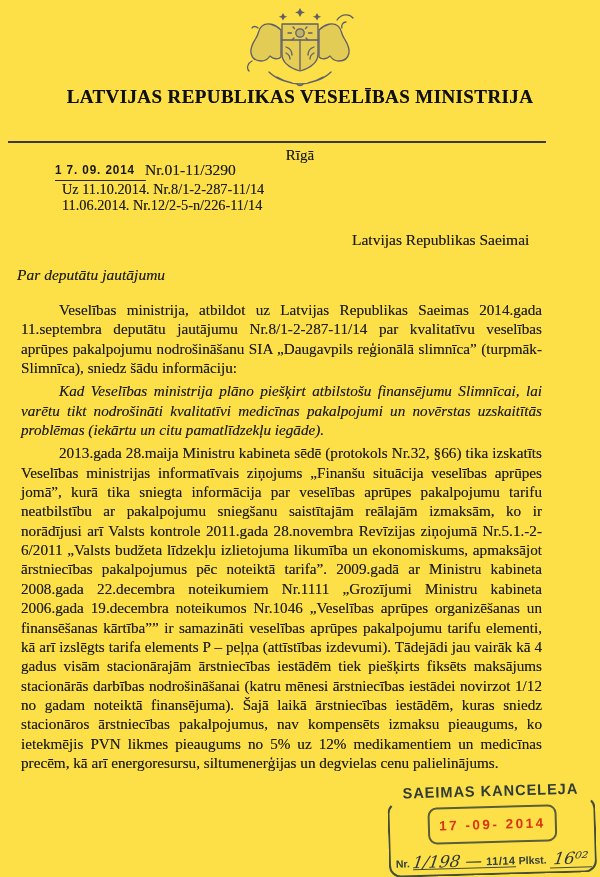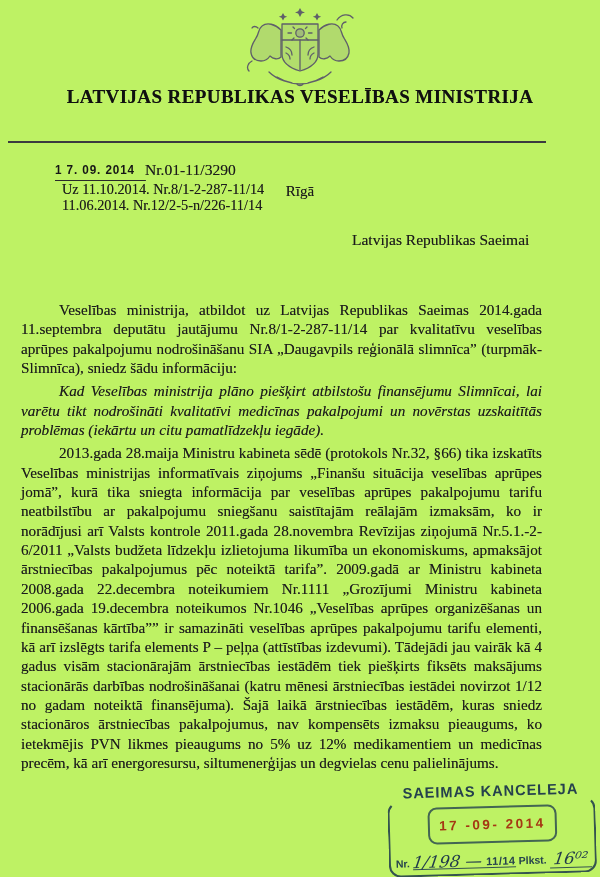--- a/index.html
+++ b/index.html
@@ -1,34 +1,34 @@
 <!DOCTYPE html>
 <html><head>
 <meta charset="utf-8">
 <style>
   html,body{margin:0;padding:0;background:#ffffff;}
   .page{
-    position:relative;width:600px;height:877px;background:#bef264;overflow:hidden;
+    position:relative;width:600px;height:877px;background:#fde047;overflow:hidden;
     font-family:"Liberation Serif",serif;color:#1c1c1c;
   }
   .page *{box-sizing:border-box;}
   .soft{text-shadow:0 0 .5px rgba(25,25,25,.55);}
 
   .emblem{position:absolute;top:6px;left:50%;transform:translateX(-50%);}
 
   .ministry-name{
     position:absolute;top:86px;left:0;width:100%;text-align:center;
     font-size:19px;font-weight:bold;letter-spacing:.4px;color:#101010;
   }
   .address-line{
     position:absolute;top:117px;left:0;width:100%;text-align:center;
     font-size:11.6px;color:#222;
   }
   .rule{position:absolute;top:141px;left:8px;width:538px;height:2.4px;background:#3b3b3f;}
-  .place{position:absolute;top:147px;left:0;width:100%;text-align:center;font-size:15px;margin-top:36px;}
+  .place{position:absolute;top:147px;left:0;width:100%;text-align:center;font-size:15px;}
 
   .ref-block{position:absolute;top:162px;left:7px;font-size:14.3px;line-height:15.6px;margin-left:48px;}
   .ref-line1{position:relative;height:20px;width:300px;}
   .date-stamp{
     display:inline-block;font-family:"Liberation Sans",sans-serif;font-weight:bold;
     font-size:13px;letter-spacing:1px;color:#161616;
     border-bottom:1.7px solid #2a2a2a;padding:0 12px 2px 0;
     transform:scaleX(.9);transform-origin:left;white-space:nowrap;
   }
   .doc-number{position:absolute;left:90px;top:0;font-size:15.6px;}
@@ -119,20 +119,21 @@
   <div class="ref-block">
     <div class="ref-line1">
       <span class="date-stamp">1 7. 09. 2014</span>
       <span class="doc-number soft">Nr.01-11/3290</span>
     </div>
     <div class="ref-line2 soft">Uz 11.10.2014. Nr.8/1-2-287-11/14</div>
     <div class="ref-line3 soft">11.06.2014. Nr.12/2-5-n/226-11/14</div>
   </div>
 
   <div class="recipient soft">Latvijas Republikas Saeimai</div>
+  <div class="subject soft">Par deputātu jautājumu</div>
 
   <div class="body-text soft">
     <p>Veselības ministrija, atbildot uz Latvijas Republikas Saeimas 2014.gada 11.septembra deputātu jautājumu Nr.8/1-2-287-11/14 par kvalitatīvu veselības aprūpes pakalpojumu nodrošināšanu SIA „Daugavpils reģionālā slimnīca” (turpmāk- Slimnīca), sniedz šādu informāciju:</p>
     <p class="italic">Kad Veselības ministrija plāno piešķirt atbilstošu finansējumu Slimnīcai, lai varētu tikt nodrošināti kvalitatīvi medicīnas pakalpojumi un novērstas uzskaitītās problēmas (iekārtu un citu pamatlīdzekļu iegāde).</p>
     <p>2013.gada 28.maija Ministru kabineta sēdē (protokols Nr.32, §66) tika izskatīts Veselības ministrijas informatīvais ziņojums „Finanšu situācija veselības aprūpes jomā”, kurā tika sniegta informācija par veselības aprūpes pakalpojumu tarifu neatbilstību ar pakalpojumu sniegšanu saistītajām reālajām izmaksām, ko ir norādījusi arī Valsts kontrole 2011.gada 28.novembra Revīzijas ziņojumā Nr.5.1.-2-6/2011 „Valsts budžeta līdzekļu izlietojuma likumība un ekonomiskums, apmaksājot ārstniecības pakalpojumus pēc noteiktā tarifa”. 2009.gadā ar Ministru kabineta 2008.gada 22.decembra noteikumiem Nr.1111 „Grozījumi Ministru kabineta 2006.gada 19.decembra noteikumos Nr.1046 „Veselības aprūpes organizēšanas un finansēšanas kārtība”” ir samazināti veselības aprūpes pakalpojumu tarifu elementi, kā arī izslēgts tarifa elements P – peļņa (attīstības izdevumi). Tādejādi jau vairāk kā 4 gadus visām stacionārajām ārstniecības iestādēm tiek piešķirts fiksēts maksājums stacionārās darbības nodrošināšanai (katru mēnesi ārstniecības iestādei novirzot 1/12 no gadam noteiktā finansējuma). Šajā laikā ārstniecības iestādēm, kuras sniedz stacionāros ārstniecības pakalpojumus, nav kompensēts izmaksu pieaugums, ko ietekmējis PVN likmes pieaugums no 5% uz 12% medikamentiem un medicīnas precēm, kā arī energoresursu, siltumenerģijas un degvielas cenu palielinājums.</p>
   </div>
 
   <div class="stamp">
     <div class="stamp-title">SAEIMAS KANCELEJA</div>
     <div class="stamp-outer">

